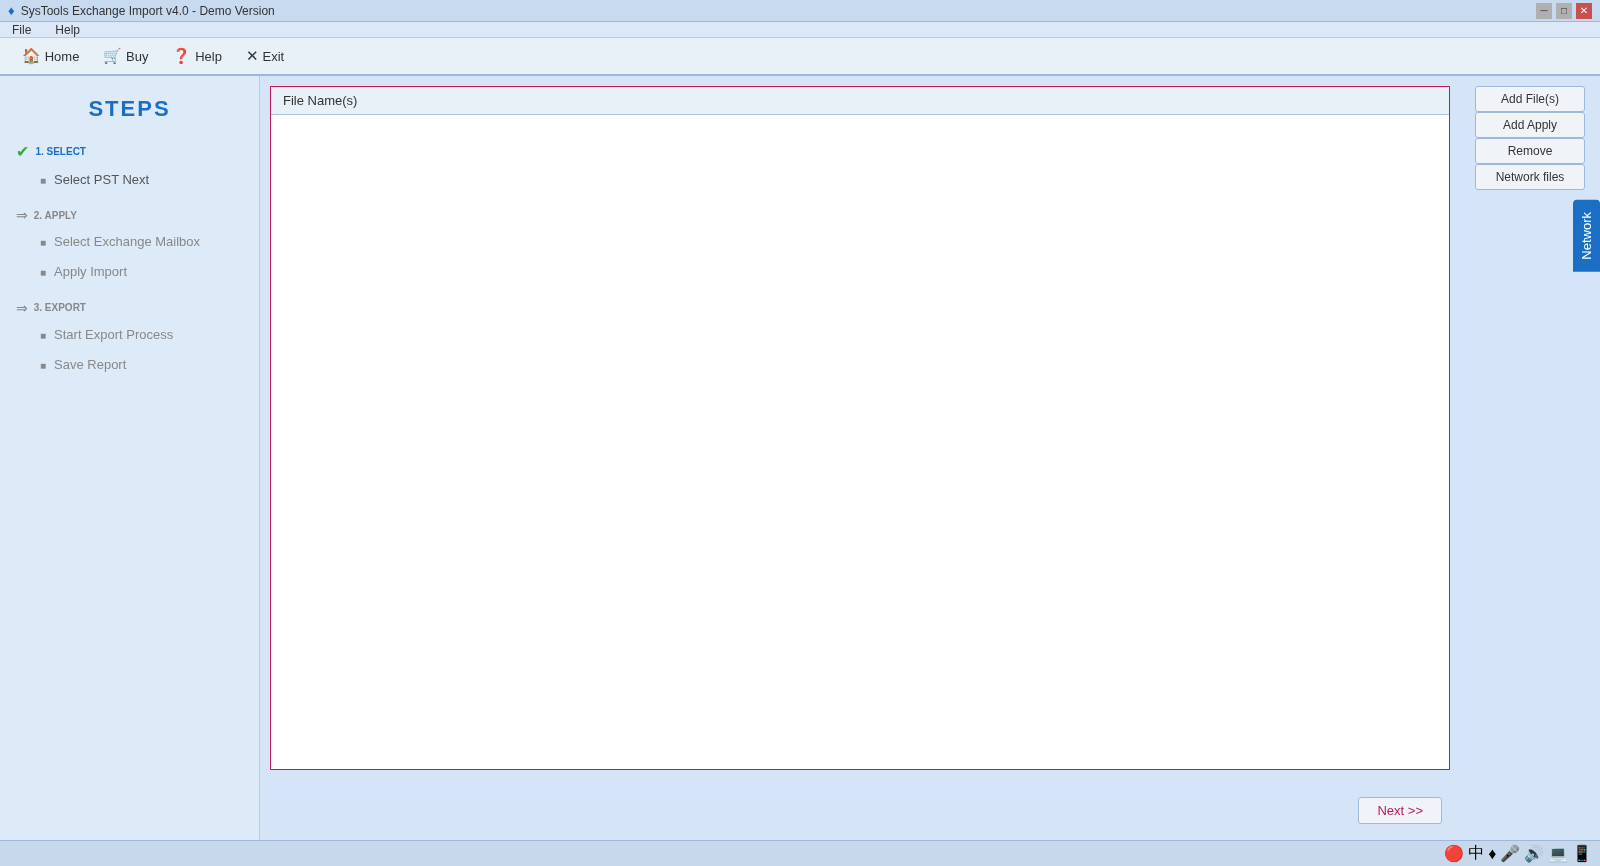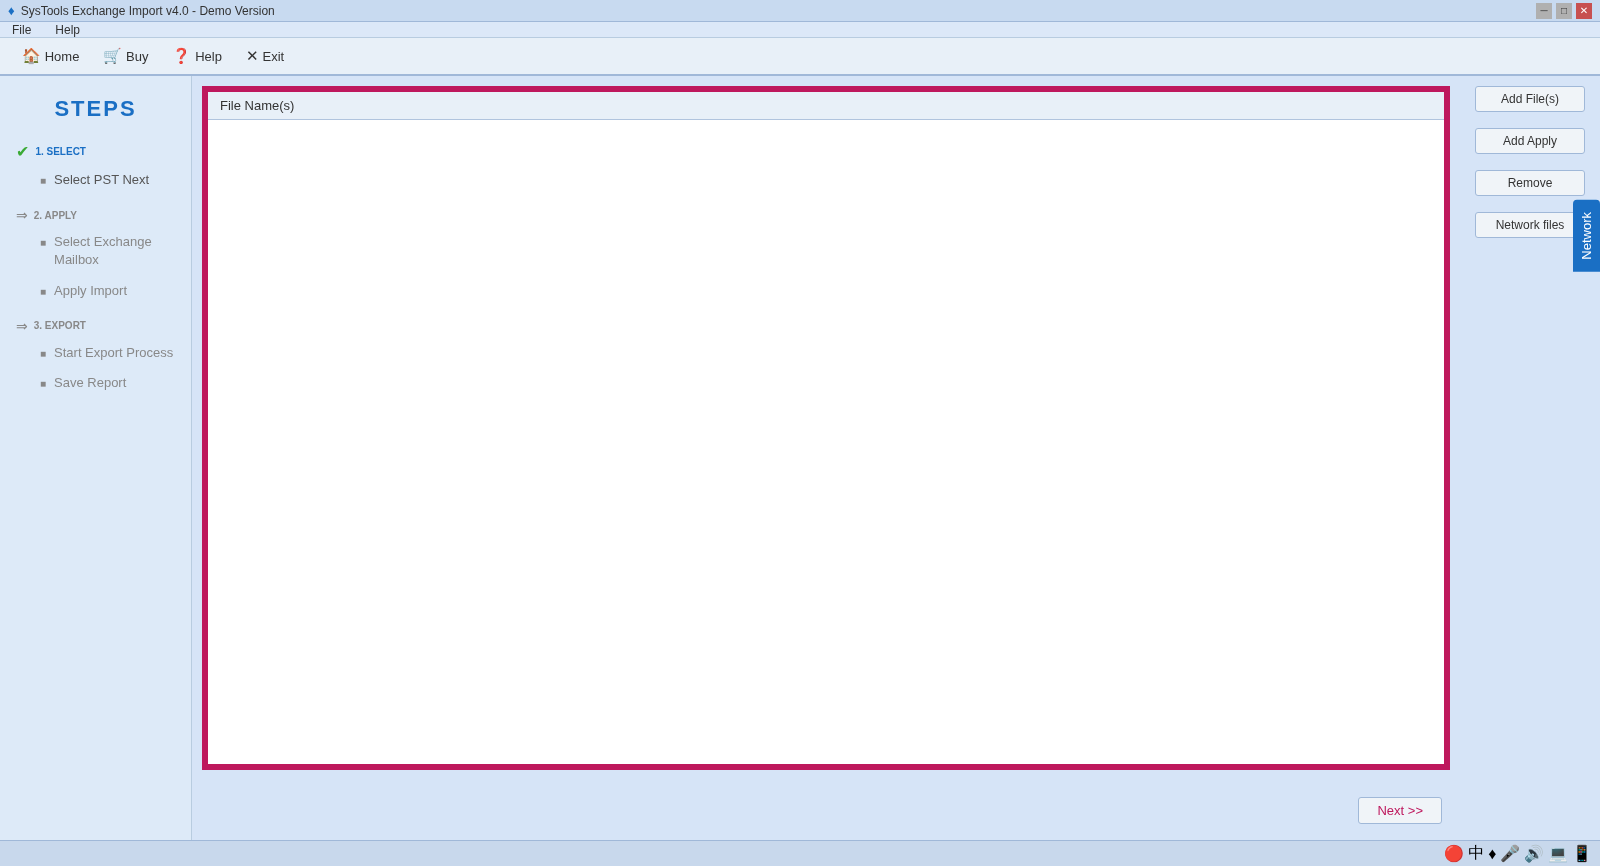--- a/index.html
+++ b/index.html
@@ -94,21 +94,21 @@
 
     
     #main {
       display: flex;
       flex: 1;
       overflow: hidden;
     }
 
     
     #sidebar {
-      width: 192px;
+      width: 260px;
       background: #ddeaf8;
       padding: 20px 16px;
       flex-shrink: 0;
       border-right: 1px solid #b8cce0;
     }
     #steps-title {
       font-size: 22px;
       font-weight: bold;
       color: #1a6fc4;
       text-align: center;
@@ -167,21 +167,21 @@
       flex: 1;
       display: flex;
       flex-direction: column;
       background: #d6e4f7;
       padding: 10px;
     }
 
     #file-table-container {
       flex: 1;
       background: white;
-      border: 6px solid #be185d;
+      border: 1px solid #be185d;
       display: flex;
       flex-direction: column;
       margin-bottom: 20px;
     }
 
     #file-table-header {
       background: #e8f0f8;
       border-bottom: 1px solid #b0c4de;
       padding: 6px 12px;
       font-size: 13px;
@@ -204,21 +204,21 @@
     }
 
     
     #right-panel {
       width: 140px;
       background: #d6e4f7;
       display: flex;
       flex-direction: column;
       align-items: center;
       padding: 10px 8px;
-      gap: 16px;
+      gap: 0;
       flex-shrink: 0;
     }
 
     .action-btn {
       width: 110px;
       padding: 5px 8px;
       background: #f0f4f8;
       border: 1px solid #a0b8d8;
       border-radius: 3px;
       cursor: pointer;

